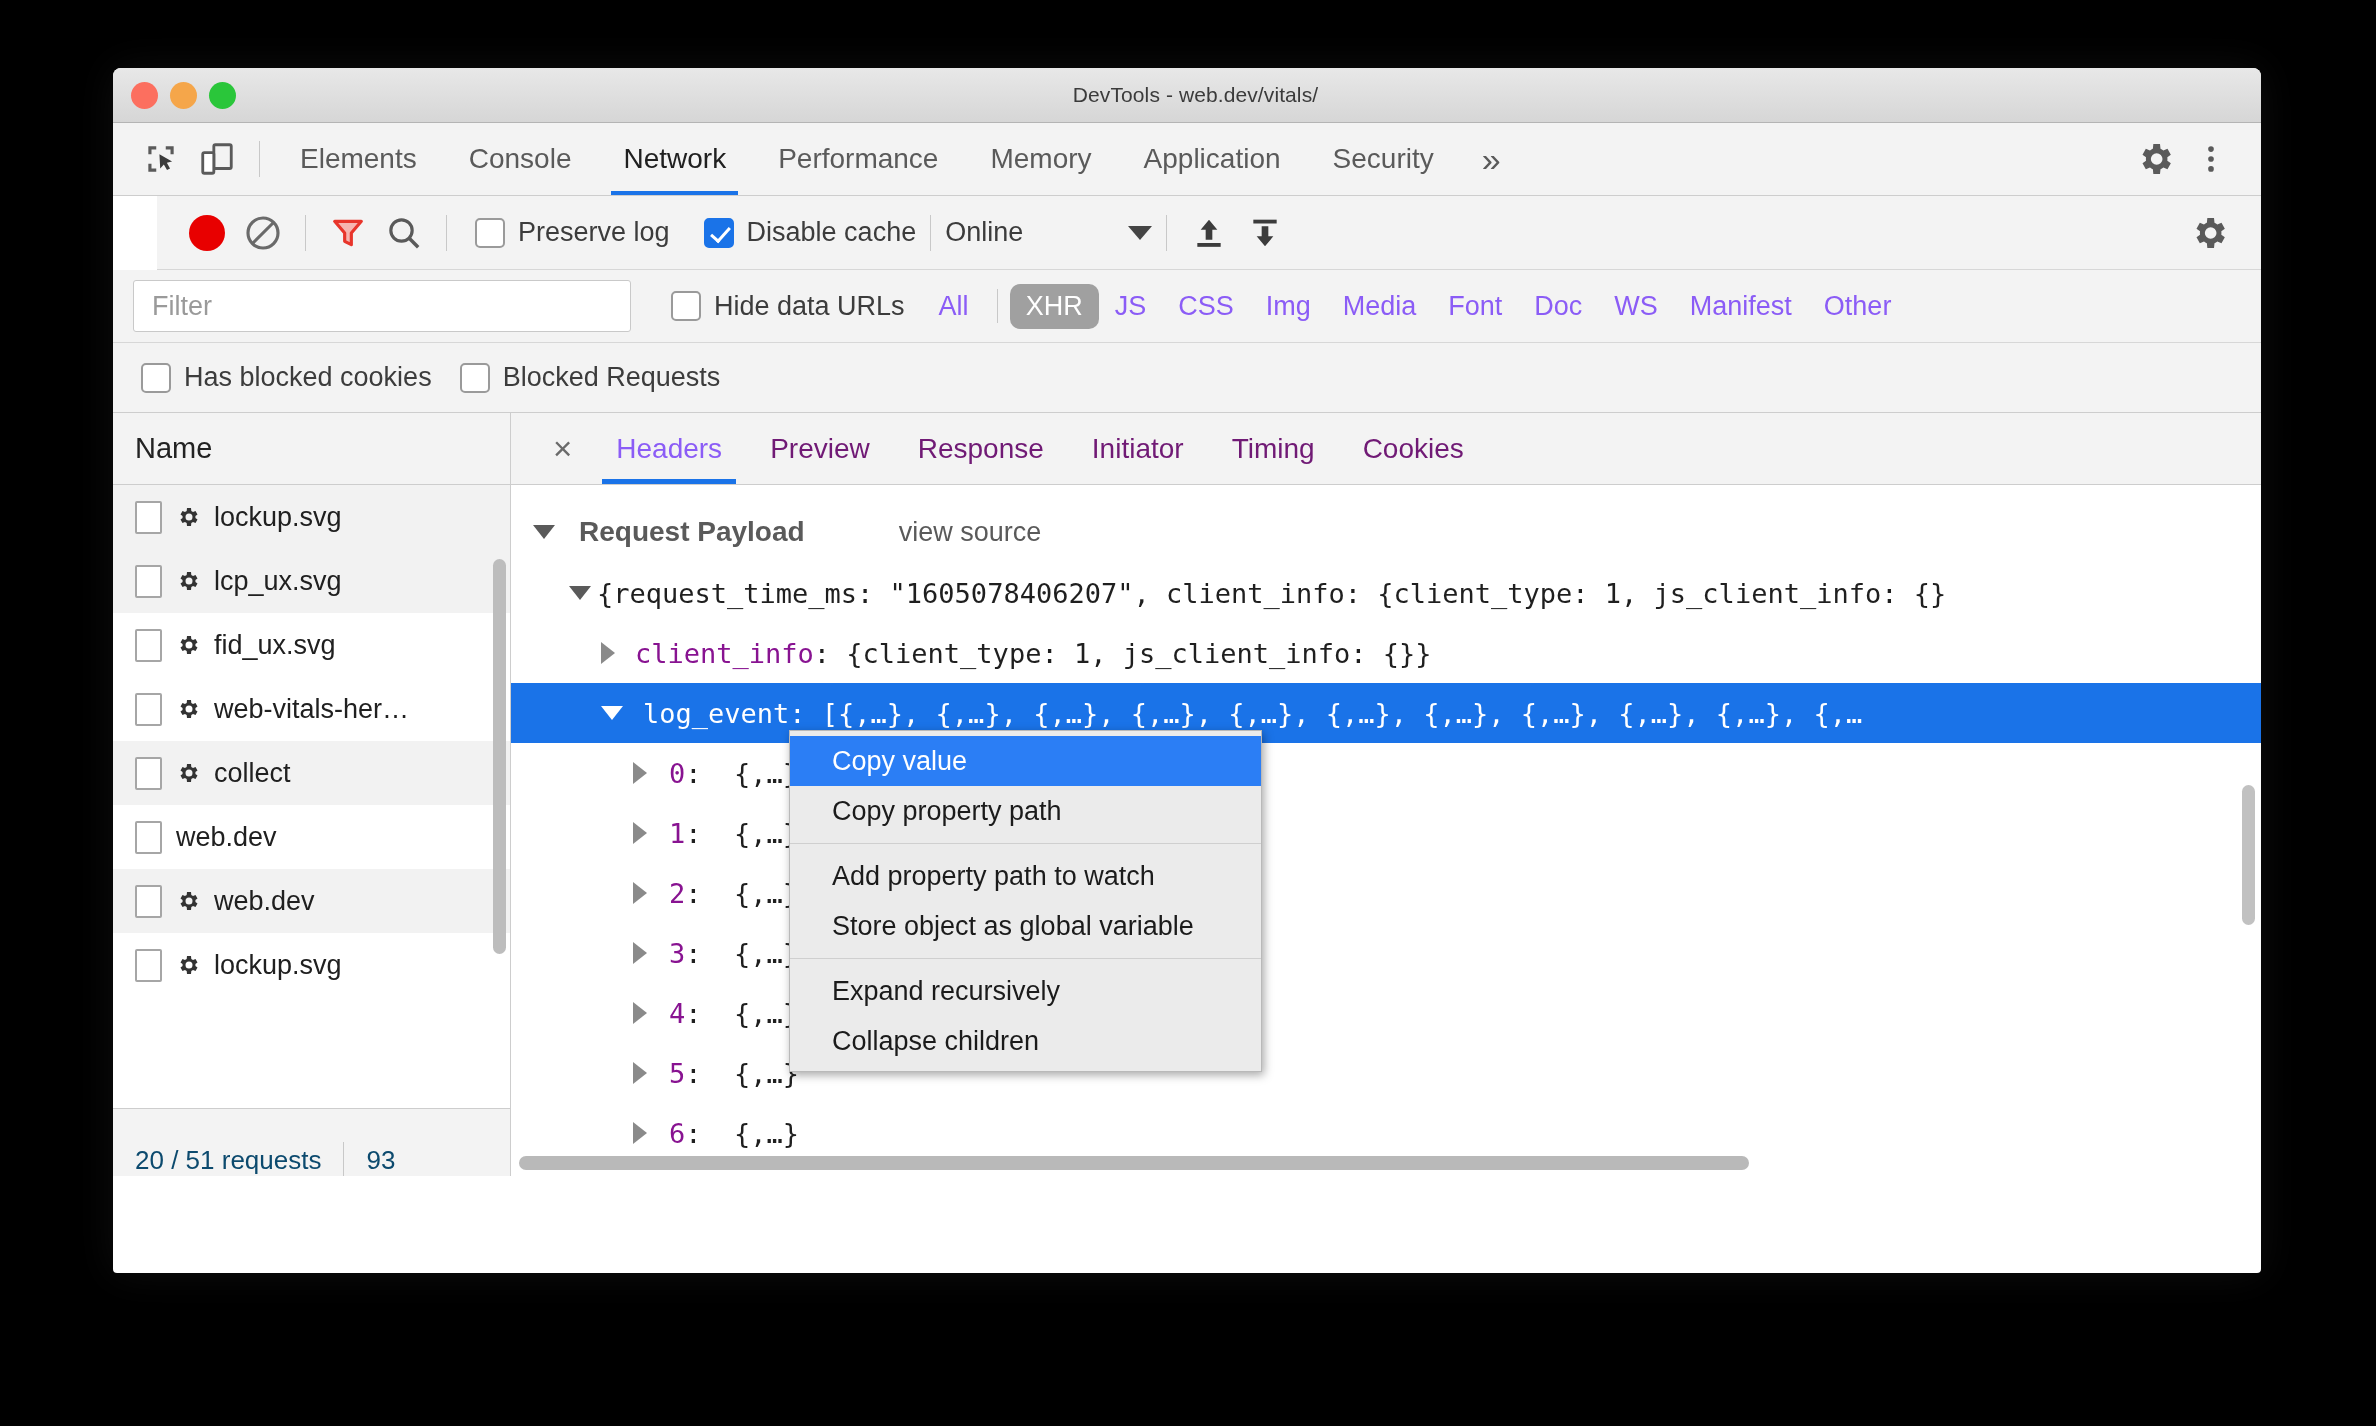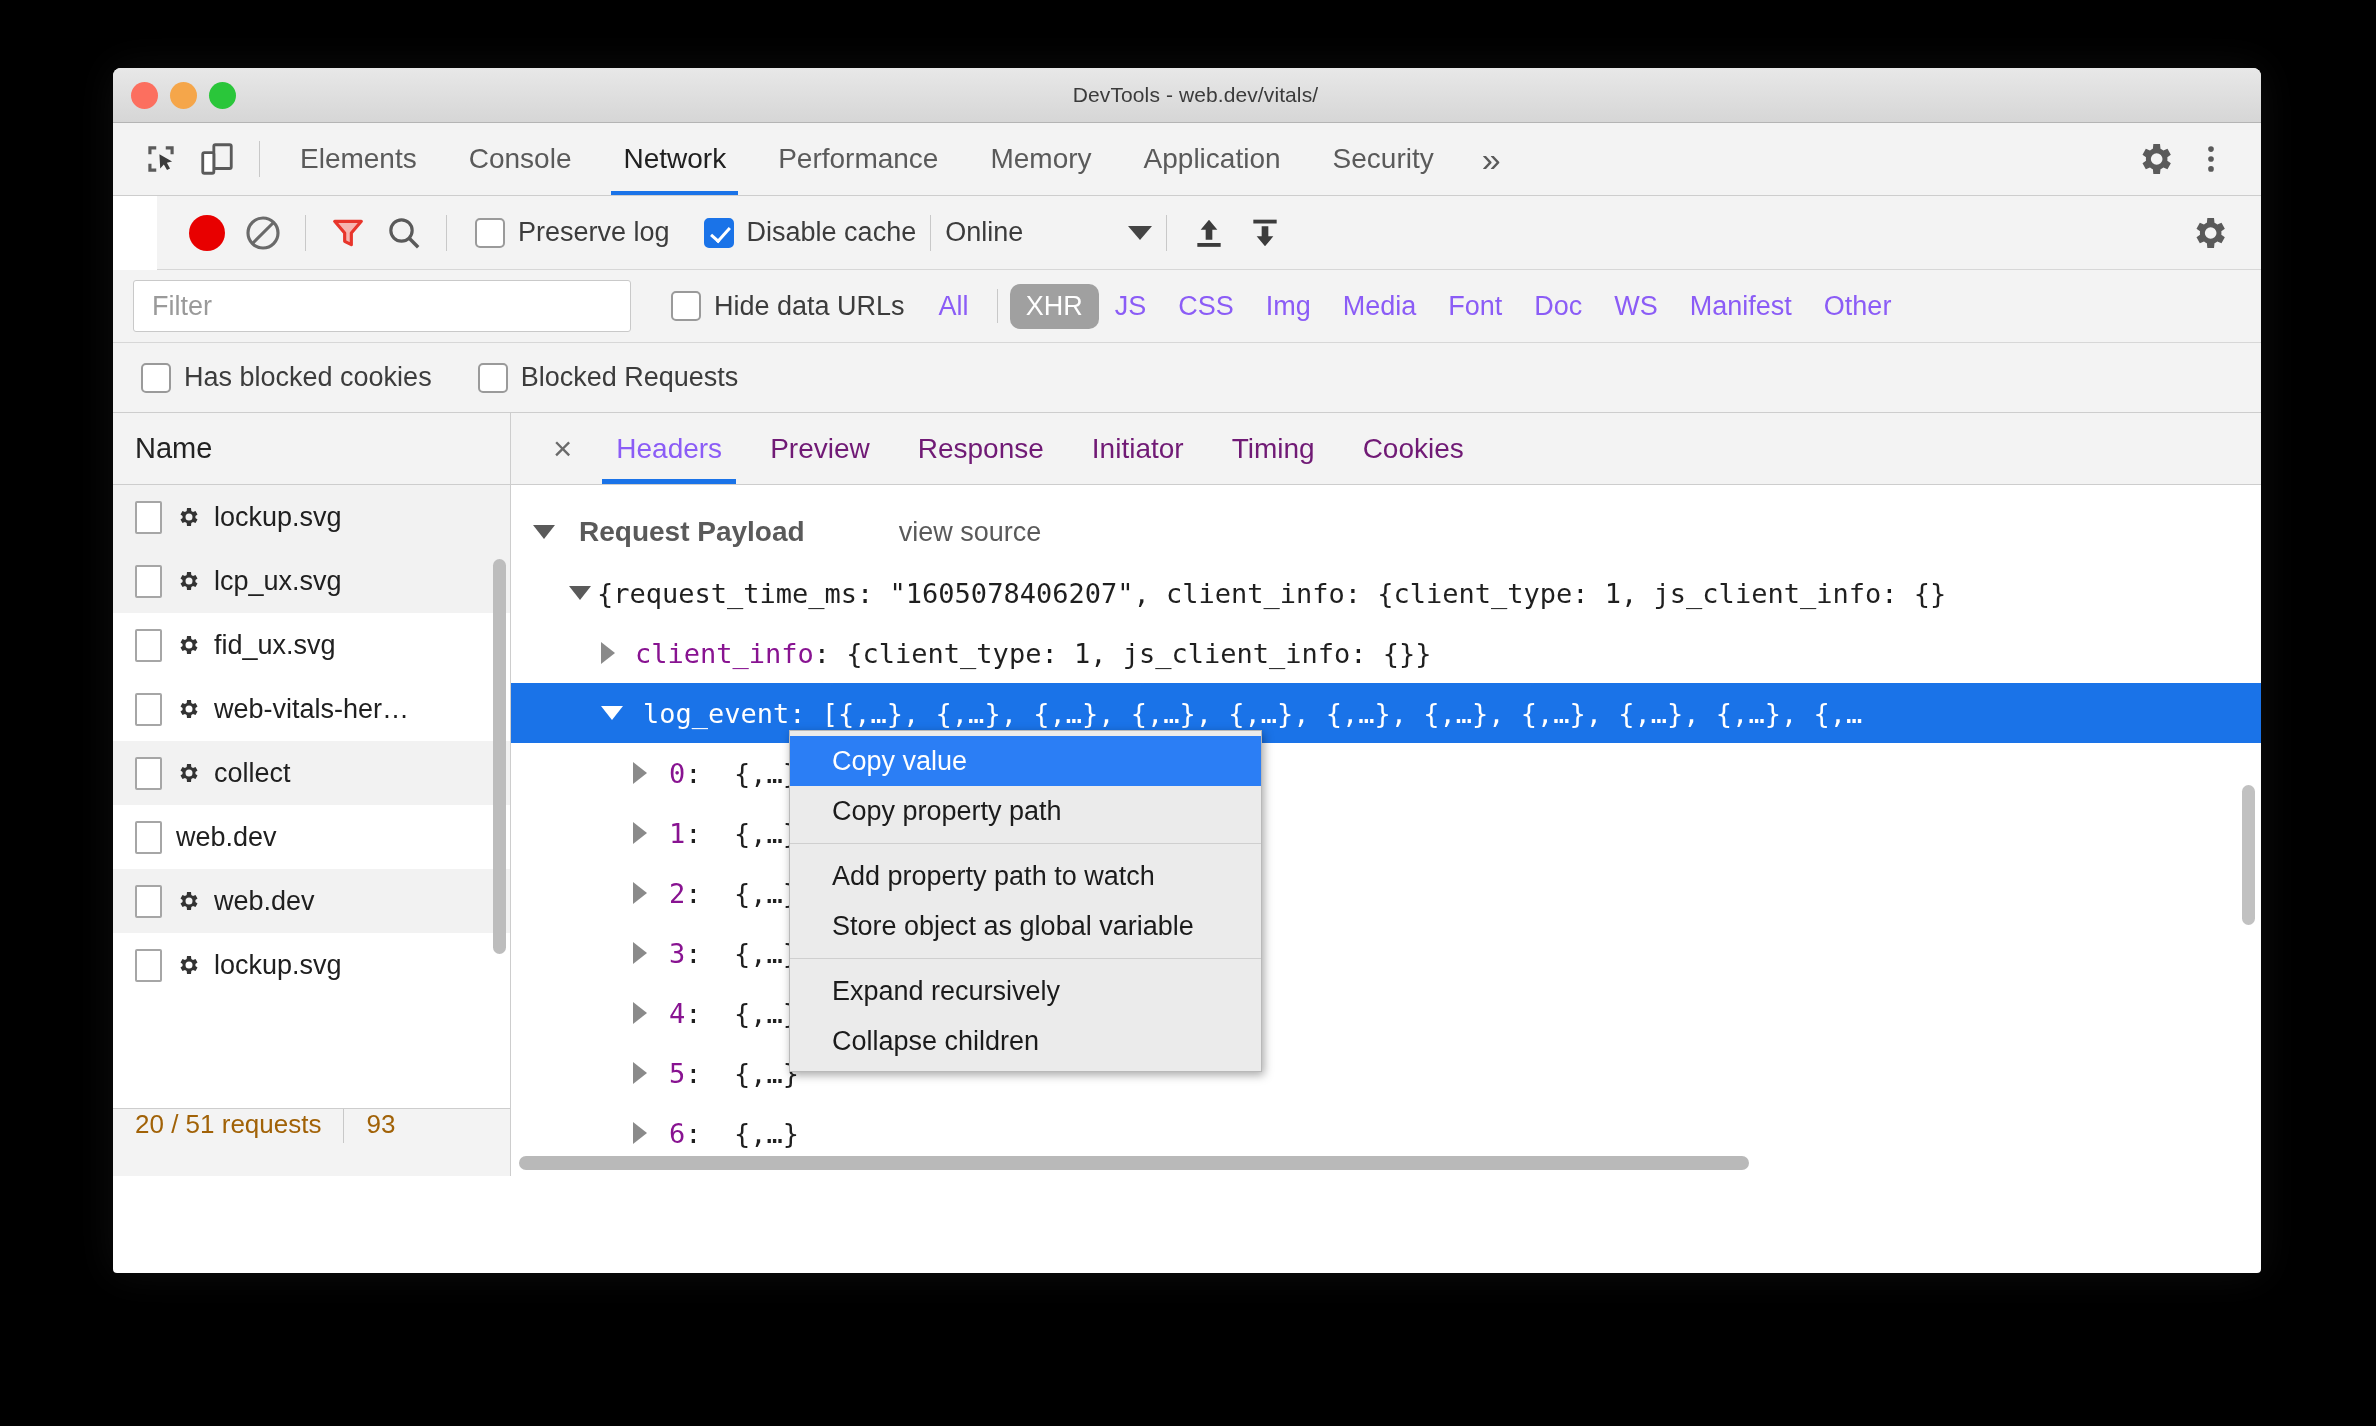--- a/index.html
+++ b/index.html
@@ -150,21 +150,21 @@
   }
   .ftype.active { background: #a0a0a0; color: #ffffff; }
   .fdiv { width: 1px; height: 34px; background: #c8c8c8; margin: 0 12px; }
 
   
   .cookierow {
     height: 70px;
     background: #f3f3f3;
     border-bottom: 1px solid #cdcdcd;
     display: flex; align-items: center;
-    padding-left: 28px; gap: 46px;
+    padding-left: 28px; gap: 28px;
   }
 
   
   .split { display: flex; height: 763px; }
 
   
   .leftpane {
     width: 398px;
     border-right: 1px solid #cdcdcd;
     display: flex; flex-direction: column;
@@ -193,23 +193,23 @@
     width: 27px; height: 33px;
     border: 2px solid #a6a6a6; border-radius: 2px;
     background: #fff; flex: none;
   }
   .gear { flex: none; }
   .reqname { overflow: hidden; text-overflow: ellipsis; }
   .statusbar {
     height: 68px;
     border-top: 1px solid #cdcdcd;
     background: #f3f3f3;
-    display: flex; align-items: flex-start;
+    display: flex; align-items: flex-end;
     padding-left: 22px;
-    font-size: 26px; color: #a16207;
+    font-size: 26px; color: #0c4a6e;
   }
   .sdiv { width: 1px; height: 34px; background: #c8c8c8; margin: 0 22px; }
   .vscroll {
     position: absolute; right: 4px; top: 74px;
     width: 13px; height: 395px;
     background: #bdbdbd; border-radius: 7px;
   }
 
   
   .rightpane { flex: 1; display: flex; flex-direction: column; background: #fff; position: relative; }

